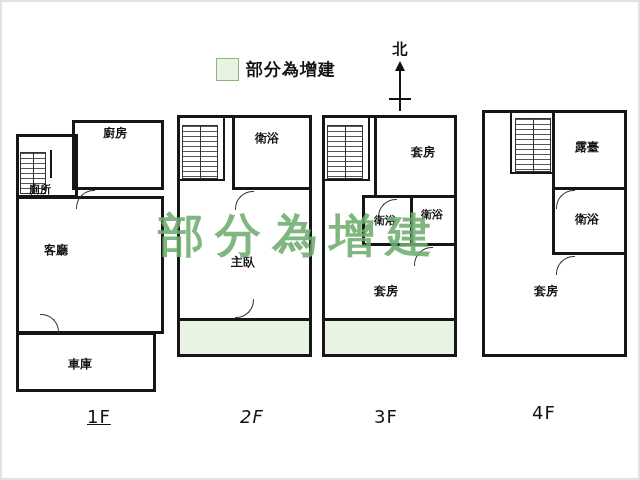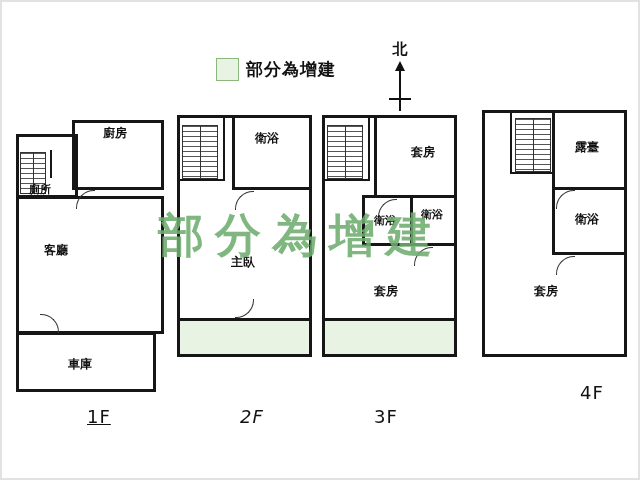--- a/index.html
+++ b/index.html
@@ -116,17 +116,17 @@
     <div class="arc" style="left:74px; top:80px;"></div>
     <div class="arc" style="left:74px; top:146px;"></div>
     <div class="room-label" style="left:93px; top:31px;">露臺</div>
     <div class="room-label" style="left:93px; top:103px;">衛浴</div>
     <div class="room-label" style="left:52px; top:175px;">套房</div>
   </div>
 
   <div class="floor-label" style="left:85px; top:404px;text-decoration:underline;">1F</div>
   <div class="floor-label" style="left:238px; top:404px;font-style:italic;">2F</div>
   <div class="floor-label" style="left:372px; top:404px;">3F</div>
-  <div class="floor-label" style="left:530px; top:380px;margin-left:48px;">4F</div>
+  <div class="floor-label" style="left:530px; top:400px;">4F</div>
 
   <div class="watermark" style="left:156px; top:210px;">部分為增建</div>
 
 </div>
 
 </body></html>

